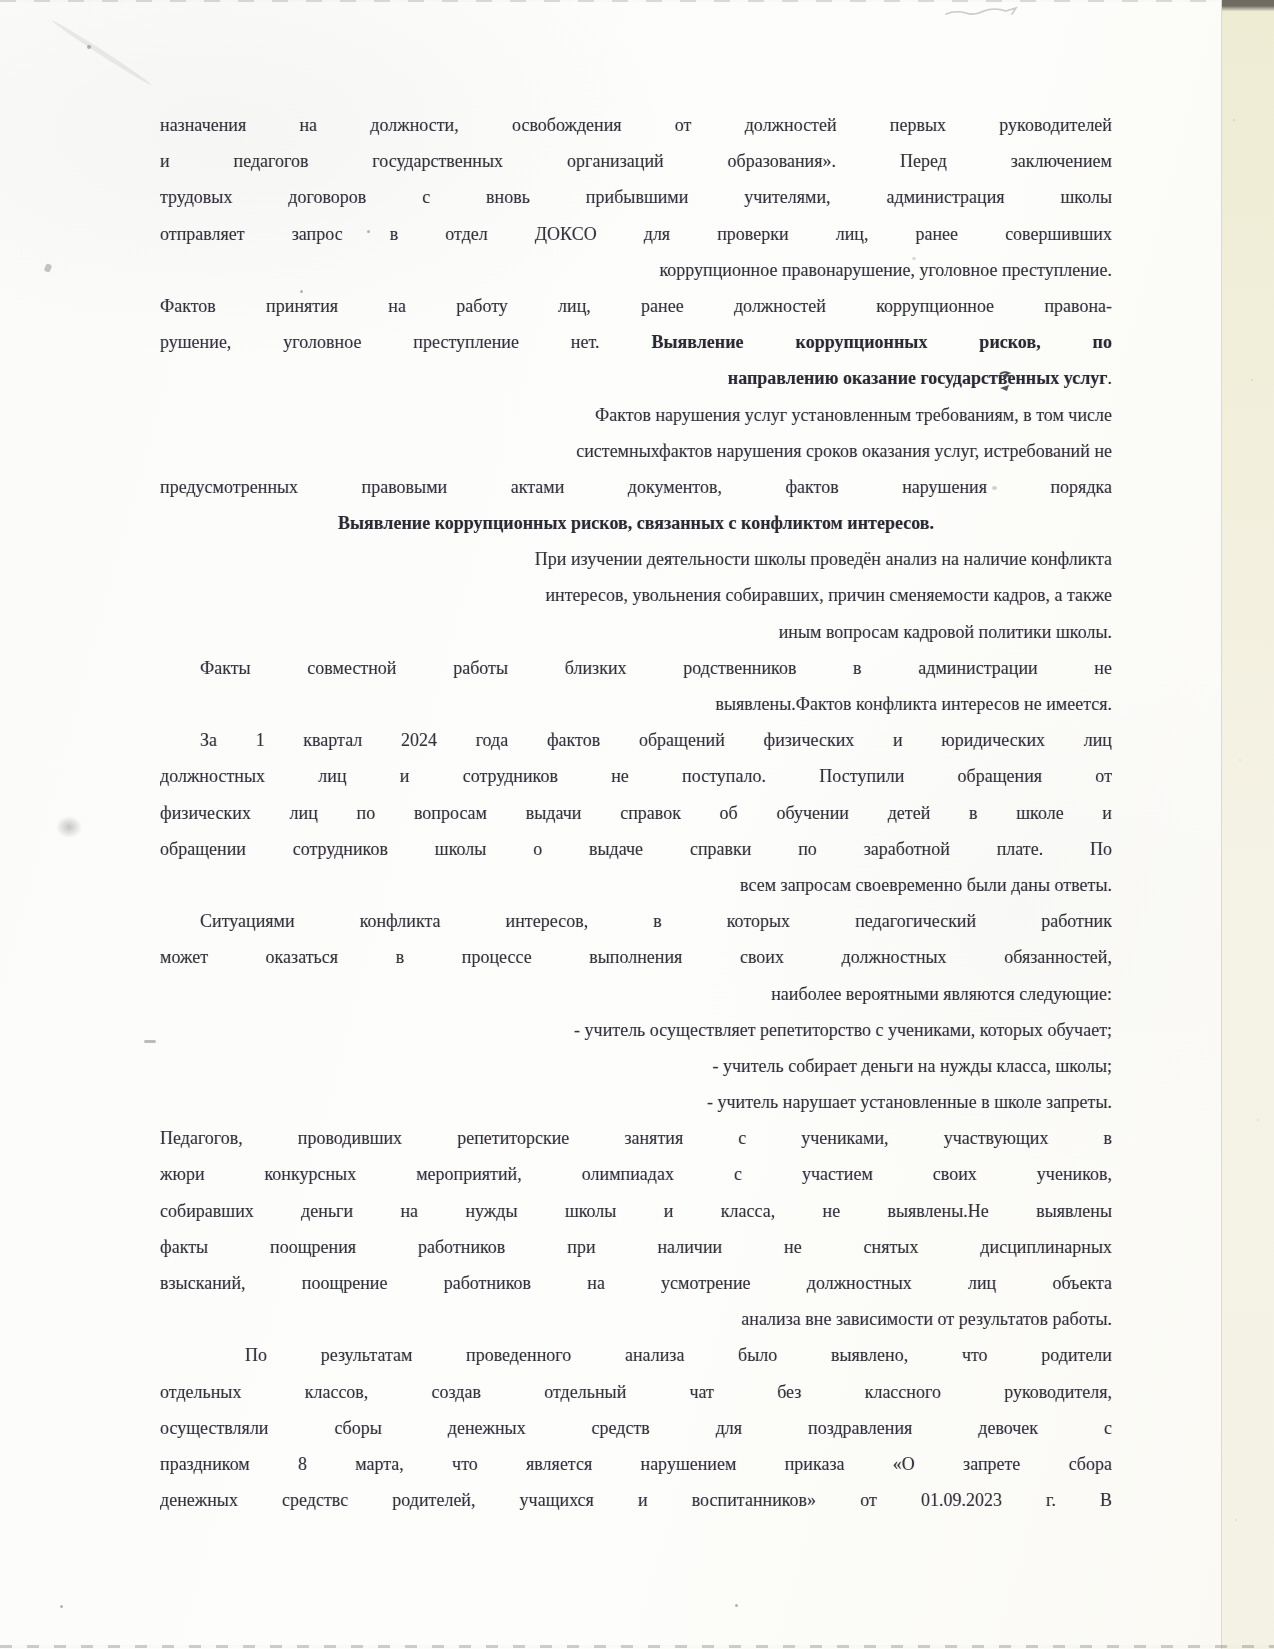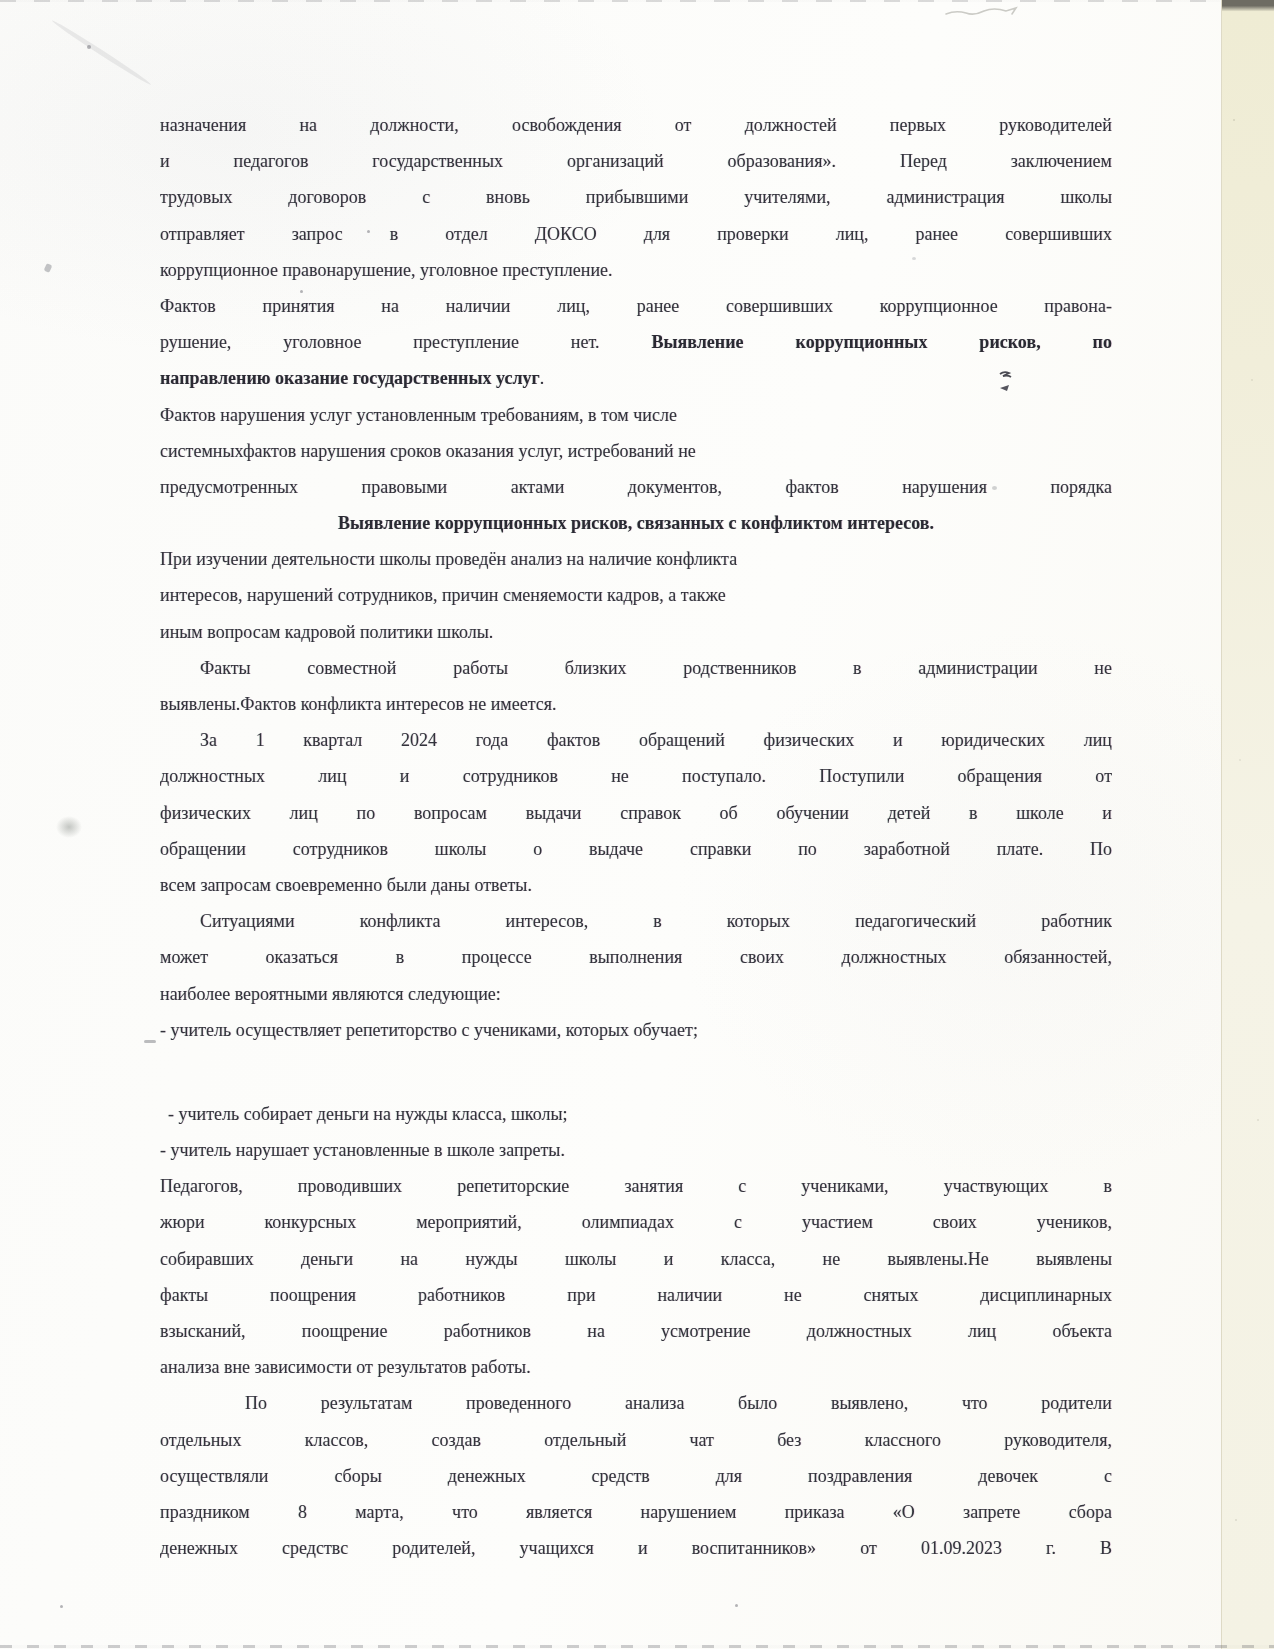--- a/index.html
+++ b/index.html
@@ -48,21 +48,21 @@
   }
 
   
   .text-col {
     position: absolute; left: 160px; top: 107px; width: 952px;
     font-size: 18px; color: #33333c;
     text-shadow: 0.7px 0 0 rgba(150,40,130,0.16), -0.7px 0 0 rgba(30,120,70,0.16);
   }
   .line { height: 36.2px; line-height: 36.2px; overflow: hidden; }
   .line.j { text-align: justify; text-align-last: justify; }
-  .line.l { text-align: left; }
+  .line.l { text-align: right; }
   .line.c { text-align: right; text-align-last: center; }
   .bu {
     font-weight: bold; color: #2a2a33;
     text-decoration-thickness: 2.5px;
     text-underline-offset: 5px;
     text-decoration-color: #3b3b46;
   }
 
   
   .artifact { position: absolute; pointer-events: none; }
@@ -92,42 +92,42 @@
 <body>
 
 <div class="page">
 
   <div class="text-col">
       <div class="line j"><span class="seg">назначения на должности, освобождения от должностей первых руководителей</span></div>
       <div class="line j"><span class="seg">и педагогов государственных организаций образования». Перед заключением</span></div>
       <div class="line j"><span class="seg">трудовых договоров с вновь прибывшими учителями, администрация школы</span></div>
       <div class="line j"><span class="seg">отправляет запрос в отдел ДОКСО для проверки лиц, ранее совершивших</span></div>
       <div class="line l"><span class="seg">коррупционное правонарушение, уголовное преступление.</span></div>
-      <div class="line j"><span class="seg">Фактов принятия на наличии лиц, ранее совершивших коррупционное правона-</span></div>
+      <div class="line j"><span class="seg">Фактов принятия на работу лиц, ранее должностей коррупционное правона-</span></div>
       <div class="line j"><span class="seg">рушение, уголовное преступление нет. </span><span class="bu">Выявление коррупционных рисков, по</span></div>
       <div class="line l"><span class="bu">направлению оказание государственных услуг</span><span class="seg">.</span></div>
       <div class="line l"><span class="seg">Фактов нарушения услуг установленным требованиям, в том числе</span></div>
       <div class="line l"><span class="seg">системныхфактов нарушения сроков оказания услуг, истребований не</span></div>
       <div class="line j"><span class="seg">предусмотренных правовыми актами документов, фактов нарушения порядка</span></div>
       <div class="line c"><span class="bu">Выявление коррупционных рисков, связанных с конфликтом интересов.</span></div>
       <div class="line l"><span class="seg">При изучении деятельности школы проведён анализ на наличие конфликта</span></div>
-      <div class="line l"><span class="seg">интересов, нарушений сотрудников, причин сменяемости кадров, а также</span></div>
+      <div class="line l"><span class="seg">интересов, увольнения собиравших, причин сменяемости кадров, а также</span></div>
       <div class="line l"><span class="seg">иным вопросам кадровой политики школы.</span></div>
       <div class="line j" style="padding-left: 40px;"><span class="seg">Факты совместной работы близких родственников в администрации не</span></div>
       <div class="line l"><span class="seg">выявлены.Фактов конфликта интересов не имеется.</span></div>
       <div class="line j" style="padding-left: 40px;"><span class="seg">За 1 квартал 2024 года фактов обращений физических и юридических лиц</span></div>
       <div class="line j"><span class="seg">должностных лиц и сотрудников не поступало. Поступили обращения от</span></div>
       <div class="line j"><span class="seg">физических лиц по вопросам выдачи справок об обучении детей в школе и</span></div>
       <div class="line j"><span class="seg">обращении сотрудников школы о выдаче справки по заработной плате. По</span></div>
       <div class="line l"><span class="seg">всем запросам своевременно были даны ответы.</span></div>
       <div class="line j" style="padding-left: 40px;"><span class="seg">Ситуациями конфликта интересов, в которых педагогический работник</span></div>
       <div class="line j"><span class="seg">может оказаться в процессе выполнения своих должностных обязанностей,</span></div>
       <div class="line l"><span class="seg">наиболее вероятными являются следующие:</span></div>
       <div class="line l"><span class="seg">- учитель осуществляет репетиторство с учениками, которых обучает;</span></div>
-      <div class="line l" style="padding-left: 8px; margin-top: 48px;"><span class="seg">- учитель собирает деньги на нужды класса, школы;</span></div>
+      <div class="line l" style="padding-left: 8px;"><span class="seg">- учитель собирает деньги на нужды класса, школы;</span></div>
       <div class="line l"><span class="seg">- учитель нарушает установленные в школе запреты.</span></div>
       <div class="line j"><span class="seg">Педагогов, проводивших репетиторские занятия с учениками, участвующих в</span></div>
       <div class="line j"><span class="seg">жюри конкурсных мероприятий, олимпиадах с участием своих учеников,</span></div>
       <div class="line j"><span class="seg">собиравших деньги на нужды школы и класса, не выявлены.Не выявлены</span></div>
       <div class="line j"><span class="seg">факты поощрения работников при наличии не снятых дисциплинарных</span></div>
       <div class="line j"><span class="seg">взысканий, поощрение работников на усмотрение должностных лиц объекта</span></div>
       <div class="line l"><span class="seg">анализа вне зависимости от результатов работы.</span></div>
       <div class="line j" style="padding-left: 85px;"><span class="seg">По результатам проведенного анализа было выявлено, что родители</span></div>
       <div class="line j"><span class="seg">отдельных классов, создав отдельный чат без классного руководителя,</span></div>
       <div class="line j"><span class="seg">осуществляли сборы денежных средств для поздравления девочек с</span></div>

